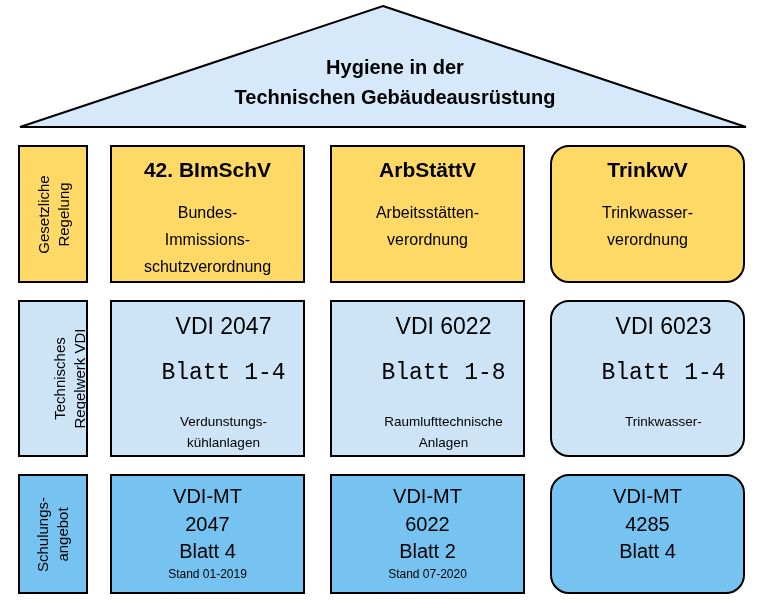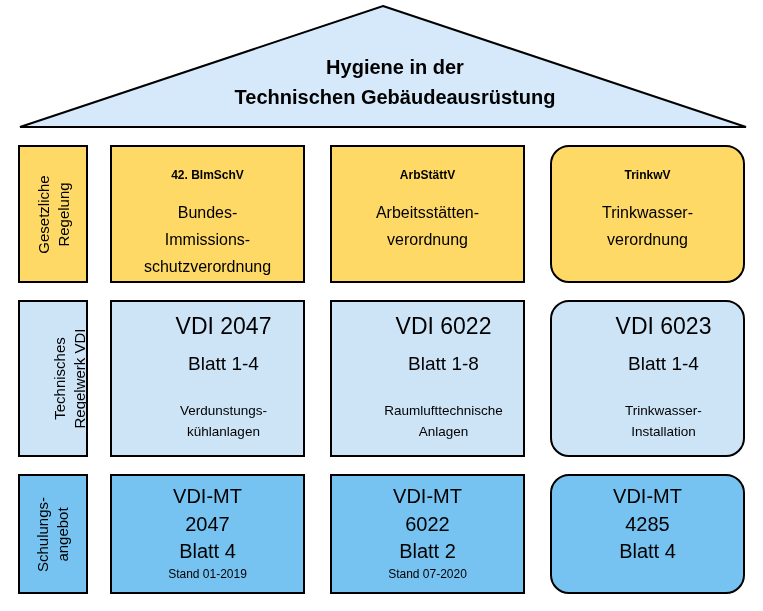--- a/index.html
+++ b/index.html
@@ -61,26 +61,26 @@
   .row3 { top: 474px; height: 120px; }
   .col1 { left: 110px; }
   .col2 { left: 330px; }
   .col3 { left: 550px; border-radius: 19px; }
 
   .bg-yellow    { background: var(--yellow); }
   .bg-lightblue { background: var(--lightblue); padding-left: 32px; }
   .bg-blue      { background: var(--blue); }
 
   
-  .law-title { margin-top: 21px; font-weight: bold; font-size: 12px; }
+  .law-title { margin-top: 11px; font-weight: bold; font-size: 21px; }
   .law-body  { margin-top: 17px; font-size: 16px; line-height: 1.7; }
 
   
   .vdi-main  { margin-top: 11px; font-size: 23px; }
-  .vdi-blatt { margin-top: 13px;  font-size: 19px; }
+  .vdi-blatt { margin-top: 20px;  font-size: 23px; font-family: Liberation Mono, monospace; }
   .vdi-desc  { margin-top: 26px; font-size: 13.5px; line-height: 1.55; }
 
   
   .mt-lines { margin-top: 7px; font-size: 20px; line-height: 1.38; }
   .mt-stand { margin-top: 1px; font-size: 12px; text-align: center; }
 </style>
 </head>
 <body>
 
 <div class="canvas">
@@ -148,21 +148,20 @@
       <div>Raumlufttechnische</div>
       <div>Anlagen</div>
     </div>
   </div>
 
   <div class="box row2 col3 bg-lightblue">
     <div class="vdi-main">VDI 6023</div>
     <div class="vdi-blatt">Blatt 1-4</div>
     <div class="vdi-desc">
       <div>Trinkwasser-</div>
-      <div>Installation</div>
     </div>
   </div>
 
   <div class="vlabel row3 bg-blue">
     <div class="vlabel-inner">
       <div>Schulungs-</div>
       <div>angebot</div>
     </div>
   </div>
 

